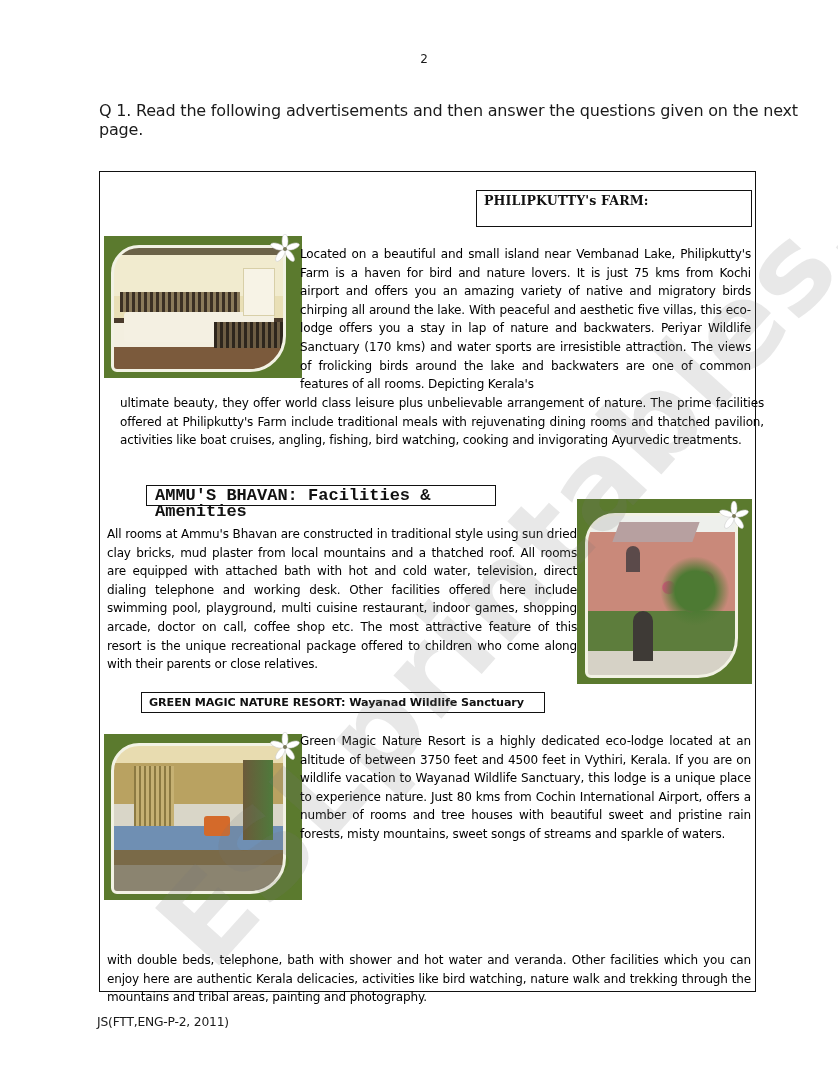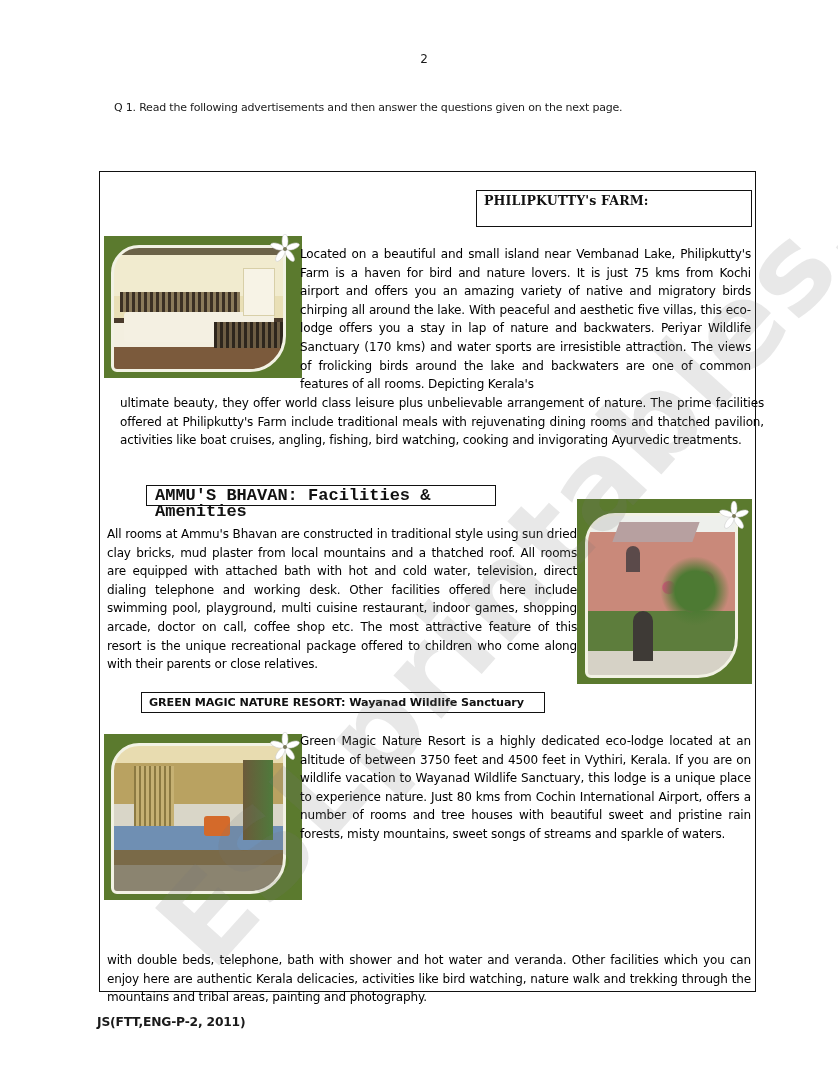--- a/index.html
+++ b/index.html
@@ -1,34 +1,34 @@
 <!DOCTYPE html>
 <html><head>
 <meta charset="utf-8">
 <style>
   html, body { margin: 0; padding: 0; background: #ffffff; }
   body { width: 838px; height: 1086px; position: relative; overflow: hidden;
          font-family: "DejaVu Sans", sans-serif; color: #1a1a1a; }
   .page-number { position: absolute; top: 52px; left: 0; width: 848px; text-align: center; font-size: 12px; }
-  .instruction { position: absolute; top: 101px; left: 114px; font-size: 11px; letter-spacing: -0.2px; }
+  .instruction { position: absolute; top: 101px; left: 99px; font-size: 16px; letter-spacing: -0.2px; }
   .frame { position: absolute; left: 99px; top: 171px; width: 657px; height: 821px; border: 1.5px solid #111; box-sizing: border-box; }
   .heading-box { position: absolute; border: 1.3px solid #111; background: #fff; box-sizing: border-box;
                  font-family: "DejaVu Serif", serif; font-weight: bold; color: #111; margin-left: 31px; }
   .h1 { left: 345px; top: 18px; width: 276px; height: 37px; padding: 2px 0 0 7px; font-size: 12.6px; line-height: 16px; letter-spacing: 0.1px; }
   .h2 { left: 15px; top: 313px; width: 350px; height: 21px; padding: 2px 0 0 8px; font-size: 17px; line-height: 16px; font-family: Liberation Mono, monospace; }
   .h3 { left: 10px; top: 520px; width: 404px; height: 21px; padding: 2px 0 0 7px; font-family: "DejaVu Sans", sans-serif; font-size: 11.2px; line-height: 16px; letter-spacing: -0.1px; }
   .text { position: absolute; font-size: 12px; line-height: 18.6px; text-align: justify; letter-spacing: -0.15px; color: #000000; }
   .photo { position: absolute; background: #5b7a2e; box-sizing: border-box; }
   .photo .inner { position: absolute; left: 7px; top: 9px; right: 16px; bottom: 6px;
                   border: 3px solid #f2f2e4; border-radius: 28px 6px 36px 6px; overflow: hidden; }
   .flower { position: absolute; width: 30px; height: 30px; }
   .watermark { position: absolute; left: 60px; top: 360px; font-size: 118px; font-weight: bold; color: rgba(120,120,120,0.17);
                transform: rotate(-48deg); transform-origin: 0 0; white-space: nowrap; pointer-events: none; top: 900px; left: 130px;
                font-family: "DejaVu Sans", sans-serif; letter-spacing: 2px; }
-  .footer { position: absolute; top: 1015px; left: 97px; font-size: 12.3px; letter-spacing: -0.2px; font-weight: bold; }
+  .footer { position: absolute; top: 1015px; left: 97px; font-size: 12.3px; letter-spacing: -0.2px; }
 </style>
 </head>
 <body>
 
 <div class="page-number">2</div>
 <div class="instruction">Q 1. Read the following advertisements and then answer the questions given on the next page.</div>
 
 <div class="frame">
 
   <div class="heading-box h1">

